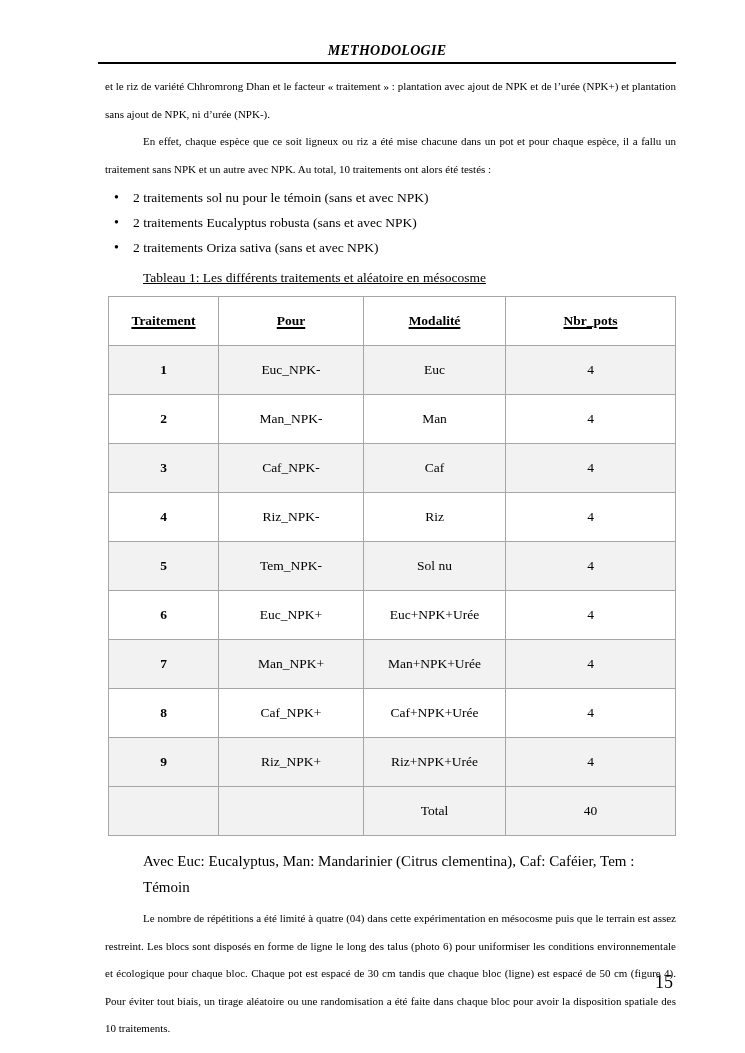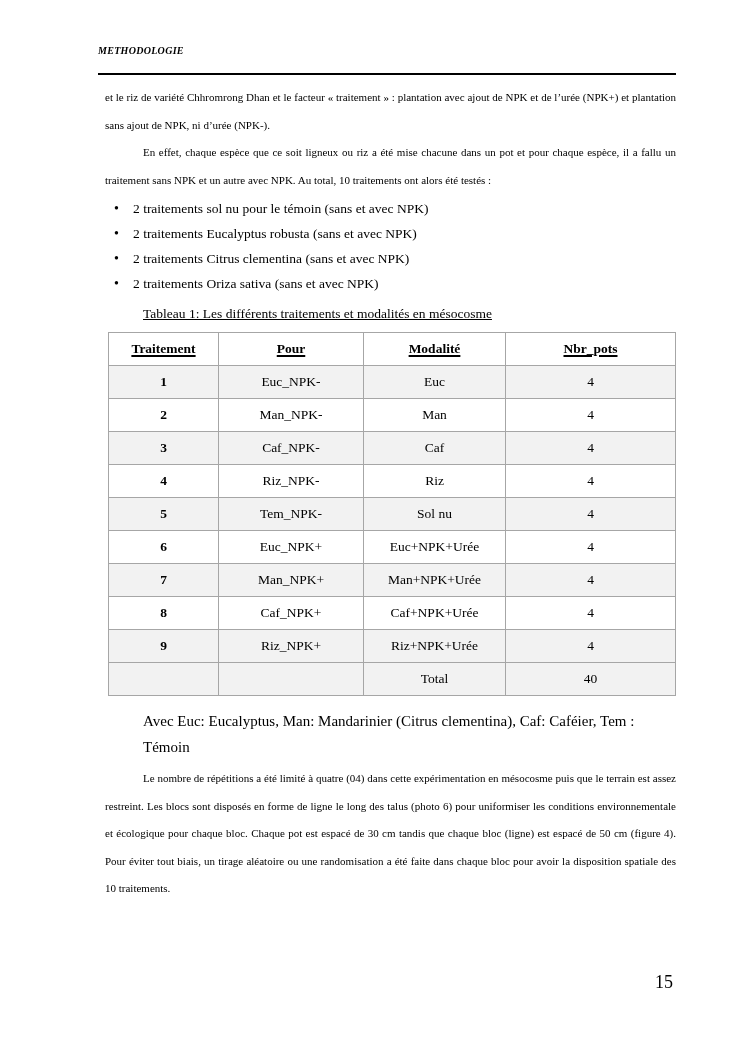--- a/index.html
+++ b/index.html
@@ -14,27 +14,27 @@
     color: #000000;
     overflow: hidden;
   }
   .content {
     position: absolute;
     left: 105px;
     top: 42px;
     width: 571px;
   }
   .running-head {
-    text-align: left;
+    text-align: center;
     font-weight: bold;
     font-style: italic;
-    font-size: 10px;
+    font-size: 14px;
     line-height: 17px;
     letter-spacing: 0.3px;
-    padding-bottom: 14px;
+    padding-bottom: 3px;
     border-bottom: 2px solid #000;
     margin-left: -7px;
   }
   .para {
     font-size: 11px;
     line-height: 27.5px;
     text-align: justify;
   }
   .p1 { margin-top: 9px; }
   .indent { text-indent: 38px; }
@@ -65,21 +65,21 @@
     margin-top: 6px;
     margin-left: 3px;
     width: 567px;
     border-collapse: collapse;
     table-layout: fixed;
   }
   table.treatments th, table.treatments td {
     border: 1px solid #a6a6a6;
     text-align: center;
     font-size: 13.5px;
-    padding: 8px;
+    padding: 16px;
   }
   table.treatments th {
     height: 25px;
     font-weight: bold;
   }
   table.treatments th span {
     text-decoration: underline;
     text-decoration-thickness: 2px;
     text-underline-offset: 2px;
   }
@@ -115,26 +115,25 @@
       <span>METHODOLOGIE</span>
     </div>
 
     <p class="para p1">et le riz de variété Chhromrong Dhan et le facteur « traitement » : plantation avec ajout de NPK et de l’urée (NPK+) et plantation sans ajout de NPK, ni d’urée (NPK-).</p>
 
     <p class="para indent">En effet, chaque espèce que ce soit ligneux ou riz a été mise chacune dans un pot et pour chaque espèce, il a fallu un traitement sans NPK et un autre avec NPK. Au total, 10 traitements ont alors été testés :</p>
 
     <ul class="bullets">
       <li><span>2 traitements sol nu pour le témoin (sans et avec NPK)</span></li>
       <li><span>2 traitements </span><span class="italic">Eucalyptus robusta</span><span> (sans et avec NPK)</span></li>
-      <li><span>2 traitements </span><span class="italic">Citrus clementina</span><span> (sans et avec NPK)</span></li>
       <li><span>2 traitements </span><span class="italic">Oriza sativa</span><span> (sans et avec NPK)</span></li>
     </ul>
 
     <p class="caption">
-      <span>Tableau 1: Les différents traitements et modalités en mésocosme</span>
+      <span>Tableau 1: Les différents traitements et aléatoire en mésocosme</span>
     </p>
 
     <table class="treatments">
       <colgroup>
         <col class="col-traitement">
           <col class="col-code">
           <col class="col-modalite">
           <col class="col-nbrpots">
       </colgroup>
       <thead>

